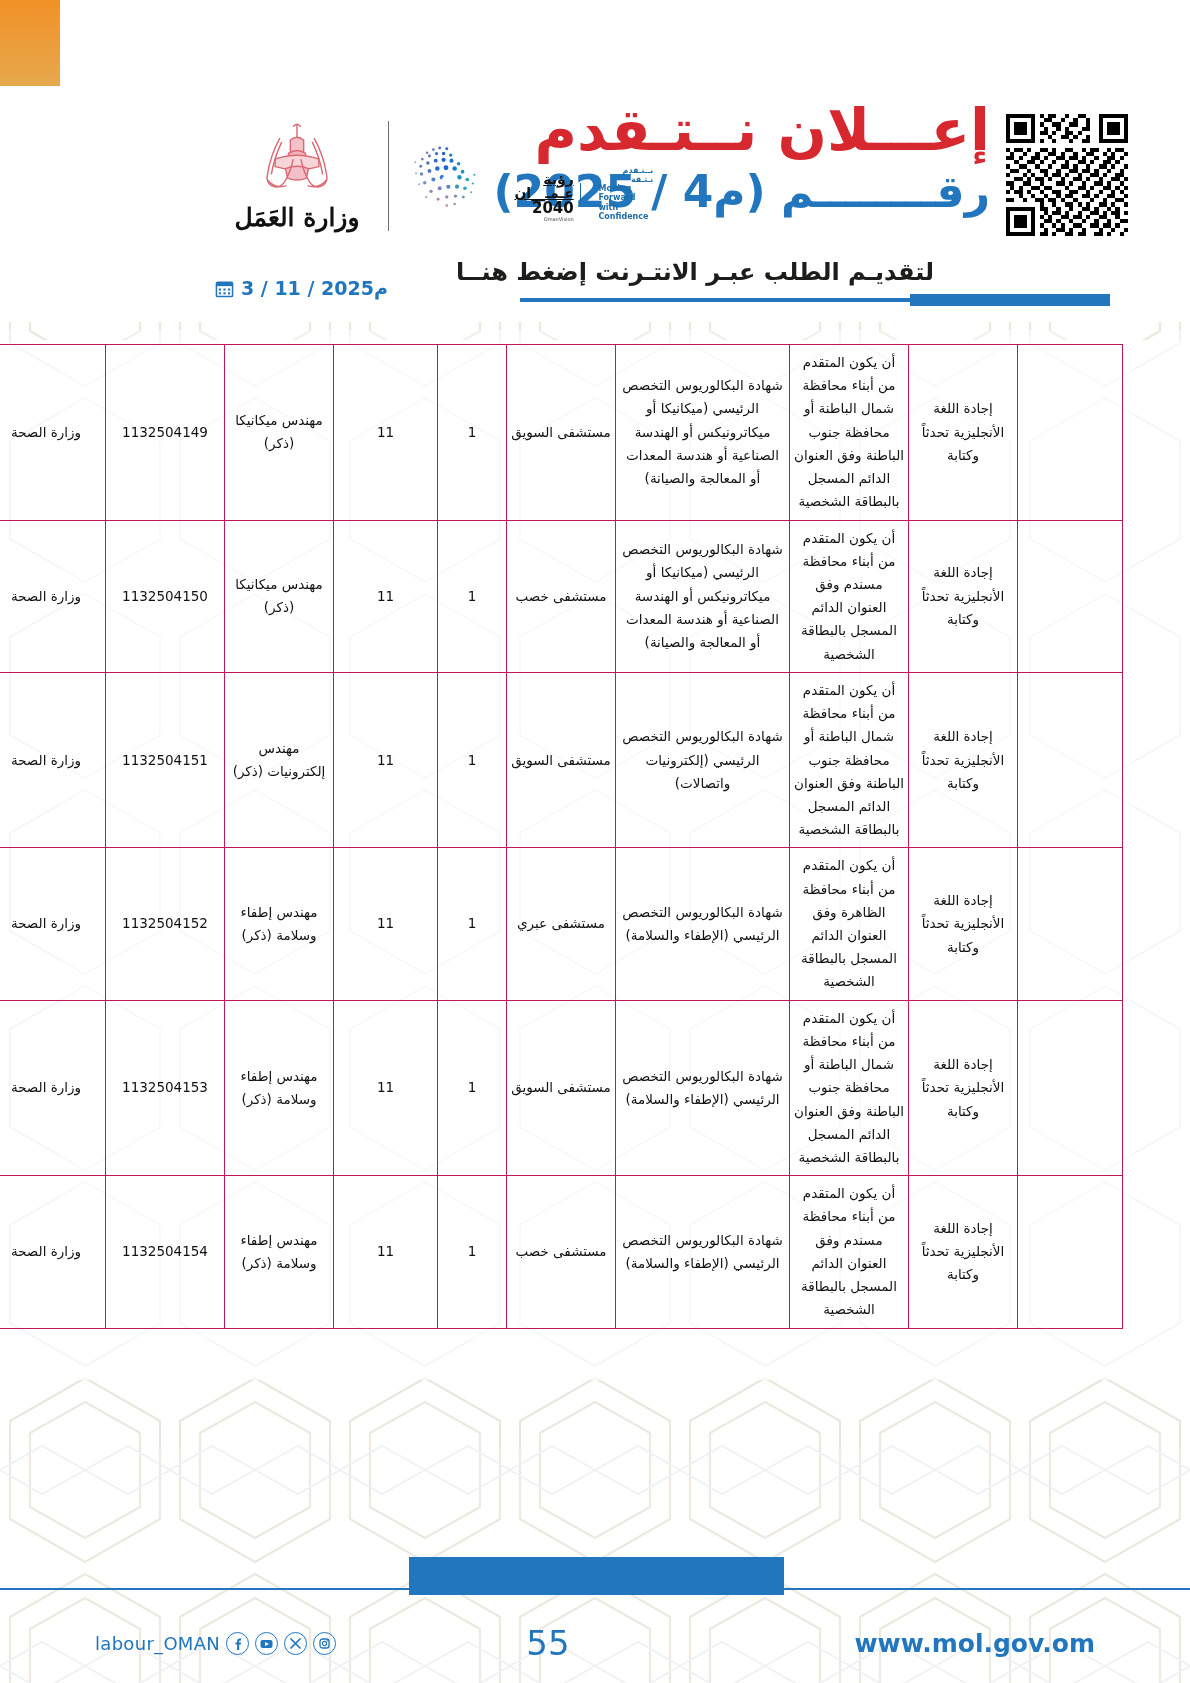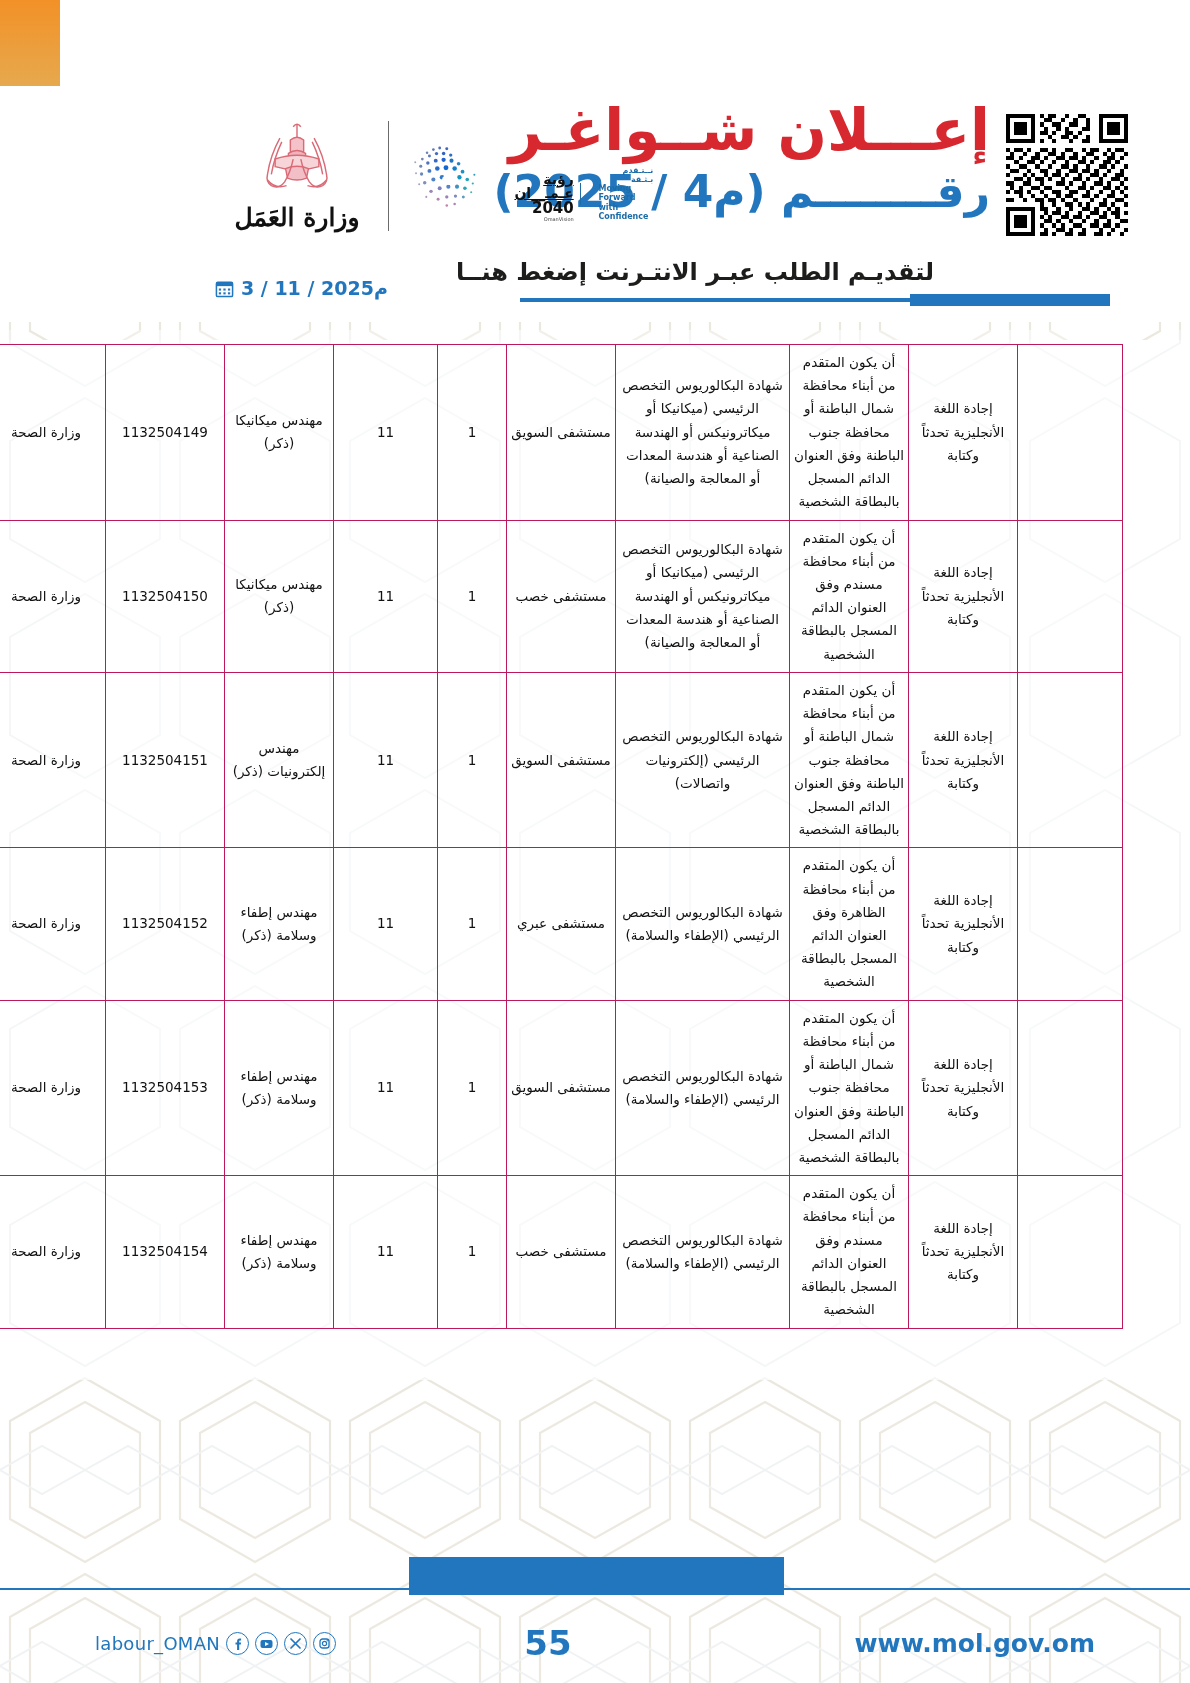--- a/index.html
+++ b/index.html
@@ -146,21 +146,21 @@
   }
   .handle{font-size:18px;color:#2176bd;font-weight:normal;letter-spacing:0.3px;}
   .soc{
     width:21px;height:21px;border:1.6px solid #2176bd;border-radius:50%;
     display:flex;align-items:center;justify-content:center;
     color:#2176bd;font-size:12px;font-weight:bold;
   }
   .soc svg{display:block;}
   .page-no{
     position:absolute;bottom:20px;left:0;width:1096px;text-align:center;
-    font-size:34px;color:#2176bd;font-weight:bold;
+    font-size:34px;color:#2176bd;font-weight:normal;
   }
   .footer-right{
     position:absolute;bottom:25px;right:95px;
     font-size:25px;color:#2176bd;font-weight:bold;direction:ltr;
   }
 </style>
 </head>
 <body>
 
 <div class="bg-pattern">
@@ -423,21 +423,21 @@
         <rect x="14" y="28" width="2" height="1"></rect>
           <rect x="17" y="28" width="2" height="1"></rect>
         <rect x="21" y="28" width="2" height="1"></rect>
           <rect x="24" y="28" width="1" height="1"></rect>
         <rect x="27" y="28" width="1" height="1"></rect>
       </g>
     </svg>
   </div>
 
   <div class="title-block">
-    <div class="title-main">إعـــلان شــواغـر</div>
+    <div class="title-main">إعـــلان نــتـقدم</div>
     <div class="title-sub">رقــــــــم (م4 / 2025)</div>
   </div>
   <div class="apply-line">لتقديـم الطلب عبـر الانتـرنت إضغط هنــا</div>
   <div class="blue-rule"></div>
 
   <div class="logo-area">
     <div class="vision-logo">
       <div class="vision-row">
         <div class="moving-fwd">
           <div>

